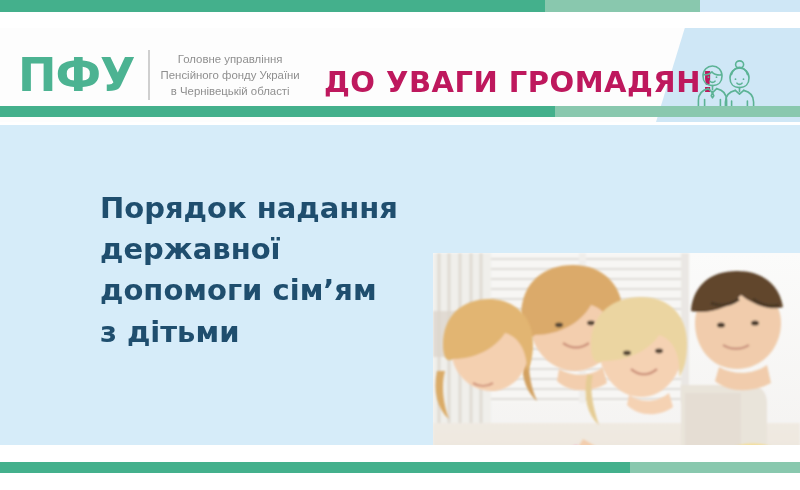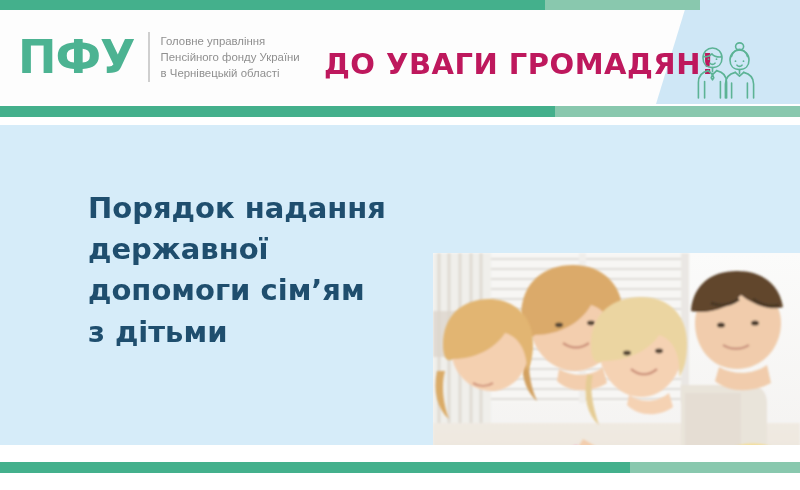--- a/index.html
+++ b/index.html
@@ -17,23 +17,24 @@
   }
 
   
   .top-bar { position: absolute; left: 0; top: 0; width: 800px; height: 12px; }
   .top-bar .seg-a { position: absolute; left: 0;   top: 0; width: 545px; height: 12px; background: #44b08c; }
   .top-bar .seg-b { position: absolute; left: 545px; top: 0; width: 155px; height: 12px; background: #89c8ae; }
   .top-bar .seg-c { position: absolute; left: 700px; top: 0; width: 100px; height: 12px; background: #cfe7f6; }
 
   
   .header-band {
-    position: absolute; left: 0; top: 10px; width: 800px; height: 94px;
+    position: absolute; left: 0; top: 28px; width: 800px; height: 94px;
     background: #fdfdfd;
     overflow: hidden;
+    text-align: center;
   }
   .header-blue-wedge {
     position: absolute; right: 0; top: 0; width: 160px; height: 94px;
     background: #cfe7f6;
     clip-path: polygon(28% 0, 100% 0, 100% 100%, 10% 100%);
   }
 
   
   .logo-block { position: absolute; left: 18px; top: 22px; display: flex; align-items: center; }
   .logo-mark {
@@ -63,21 +64,21 @@
   .mid-bar { position: absolute; left: 0; top: 106px; width: 800px; height: 11px; }
   .mid-bar .seg-a { position: absolute; left: 0;   top: 0; width: 555px; height: 11px; background: #44b08c; }
   .mid-bar .seg-b { position: absolute; left: 555px; top: 0; width: 245px; height: 11px; background: #89c8ae; }
 
   
   .body-area {
     position: absolute; left: 0; top: 125px; width: 800px; height: 320px;
     background: #d6ecf9;
   }
   .headline {
-    position: absolute; left: 88px; top: 63px; width: 320px;
+    position: absolute; left: 100px; top: 63px; width: 320px;
     font-family: "DejaVu Sans", sans-serif;
     font-size: 29px; font-weight: 700; line-height: 1.42;
     color: #1f4e6e; white-space: pre-line;
   }
 
   
   .photo {
     position: absolute; left: 433px; top: 128px; width: 367px; height: 313px;
     overflow: hidden; background: #efefef;
   }

